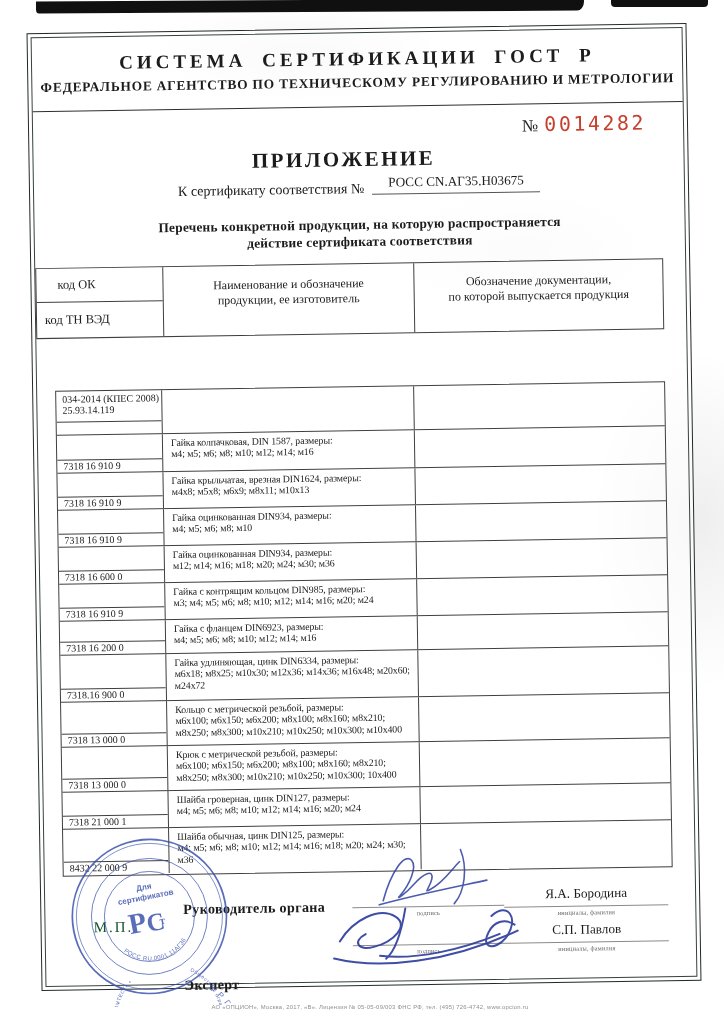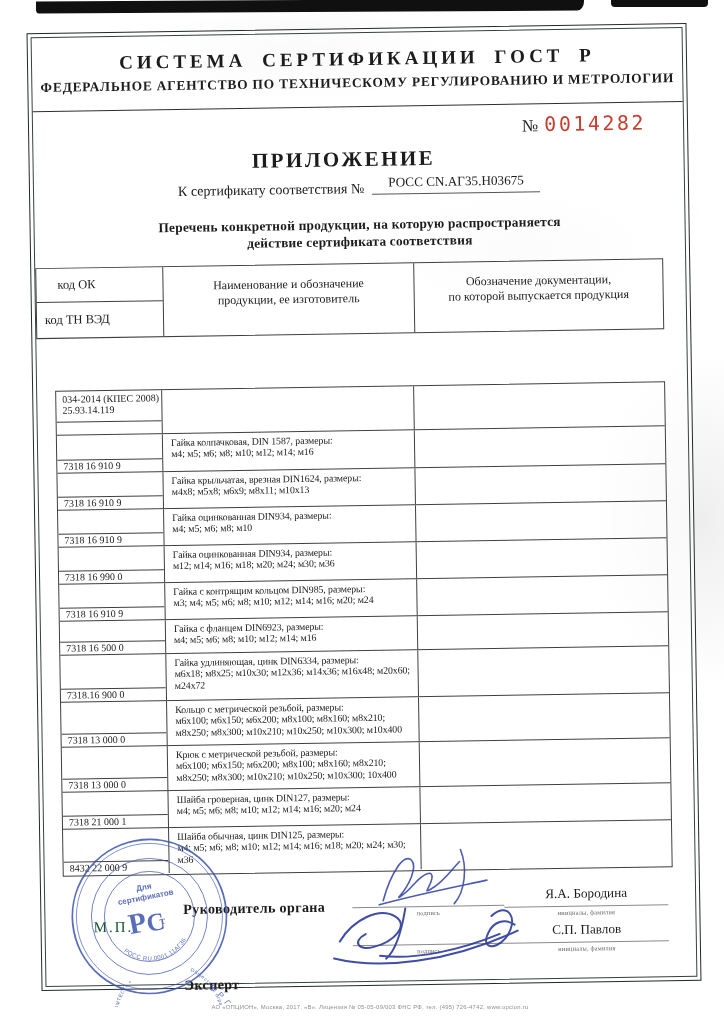--- a/index.html
+++ b/index.html
@@ -179,21 +179,21 @@
 м4; м5; м6; м8; м10</span></div>
       <div class="c3"><span></span></div>
     </div>
       <div class="t-row" style="height: 37px;">
       <div class="c1">
         <div class="c1-top">
           <div></div>
           <div></div>
         </div>
         <div class="c1-bottom">
-          <span>7318 16 990 0</span>
+          <span>7318 16 600 0</span>
         </div>
       </div>
       <div class="c2"><span>Гайка оцинкованная DIN934, размеры:
 м12; м14; м16; м18; м20; м24; м30; м36</span></div>
       <div class="c3"><span></span></div>
     </div>
       <div class="t-row" style="height: 37px;">
       <div class="c1">
         <div class="c1-top">
           <div></div>
@@ -207,21 +207,21 @@
 м3; м4; м5; м6; м8; м10; м12; м14; м16; м20; м24</span></div>
       <div class="c3"><span></span></div>
     </div>
       <div class="t-row" style="height: 34px;">
       <div class="c1">
         <div class="c1-top">
           <div></div>
           <div></div>
         </div>
         <div class="c1-bottom">
-          <span>7318 16 500 0</span>
+          <span>7318 16 200 0</span>
         </div>
       </div>
       <div class="c2"><span>Гайка с фланцем DIN6923, размеры:
 м4; м5; м6; м8; м10; м12; м14; м16</span></div>
       <div class="c3"><span></span></div>
     </div>
       <div class="t-row" style="height: 47px;">
       <div class="c1">
         <div class="c1-top">
           <div></div>

